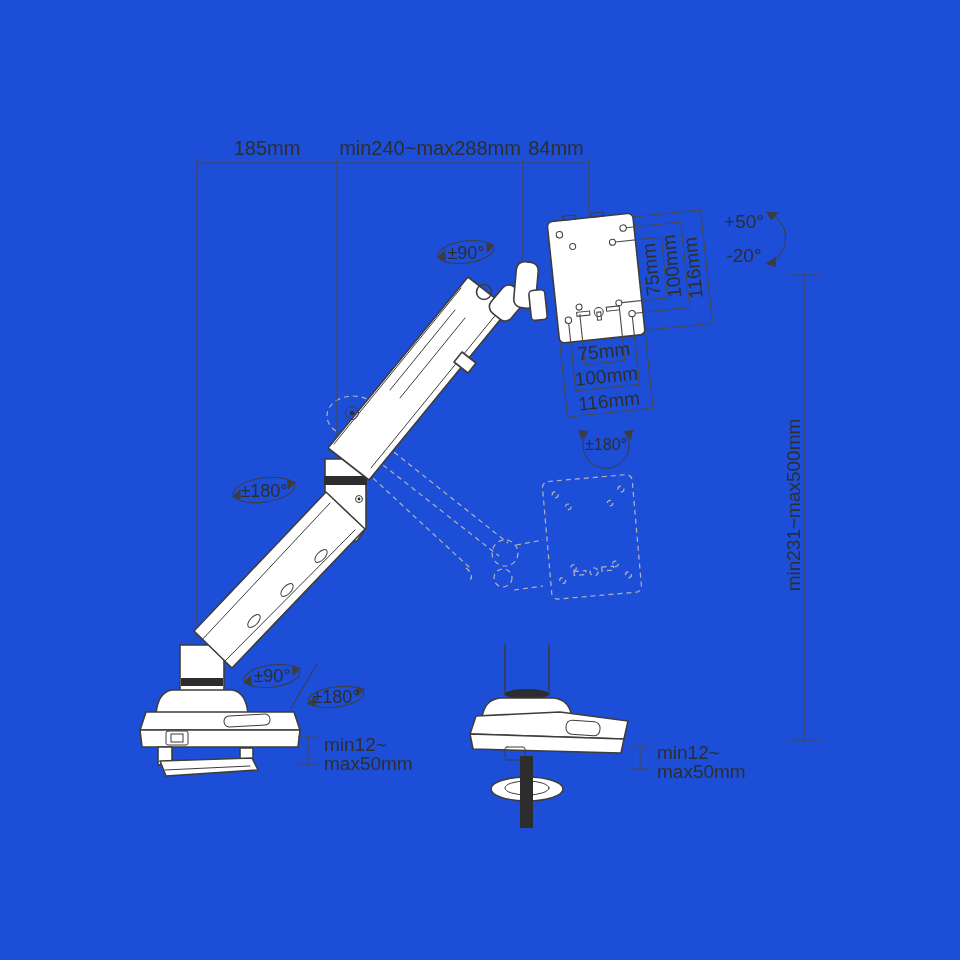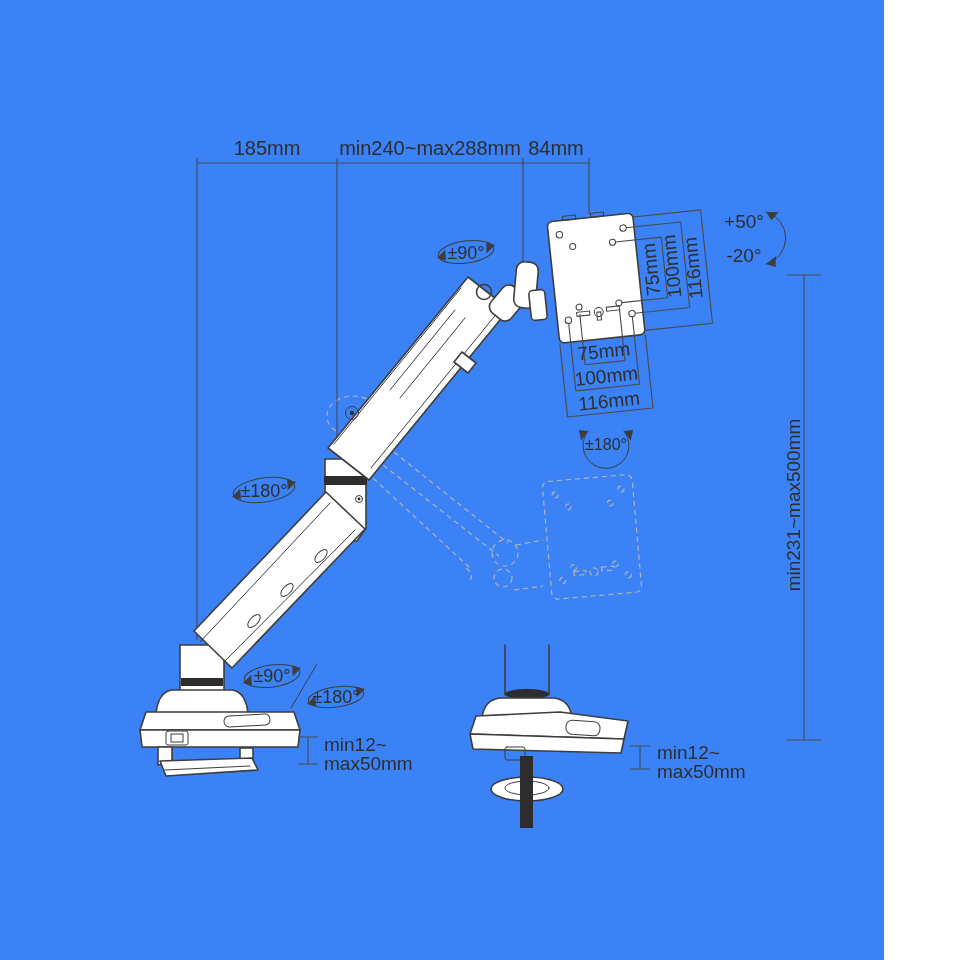--- a/index.html
+++ b/index.html
@@ -1,16 +1,16 @@
 <!DOCTYPE html>
 <html><head>
 <meta charset="utf-8">
 <style>
   html,body{margin:0;padding:0;background:#ffffff;}
-  .page{position:relative;width:884px;height:960px;background:#3b82f6;overflow:hidden;
+  .page{position:relative;width:960px;height:960px;background:#1d4ed8;overflow:hidden;
         font-family:"Liberation Sans", sans-serif;text-decoration:underline;}
   svg{display:block;}
   .ln{stroke:#3d3d3d;stroke-width:1.6;fill:none;stroke-linejoin:round;stroke-linecap:round;}
   .lnf{stroke:#3d3d3d;stroke-width:1.6;fill:#ffffff;stroke-linejoin:round;stroke-linecap:round;}
   .thin{stroke:#3d3d3d;stroke-width:1;fill:none;stroke-linecap:round;}
   .dim{stroke:#4a4a4a;stroke-width:1.1;fill:none;}
   .ghost{stroke:#b4b4b4;stroke-width:1.2;fill:none;stroke-dasharray:5 4;stroke-linejoin:round;}
   .dark{fill:#2d2d2d;stroke:none;}
   .arrow{fill:#3d3d3d;stroke:none;}
   text{fill:#2e2e2e;}

